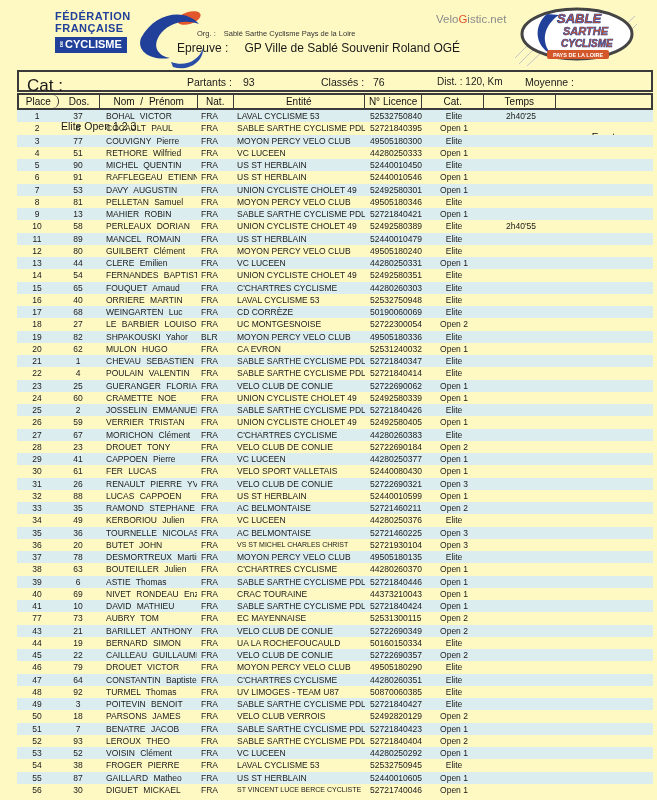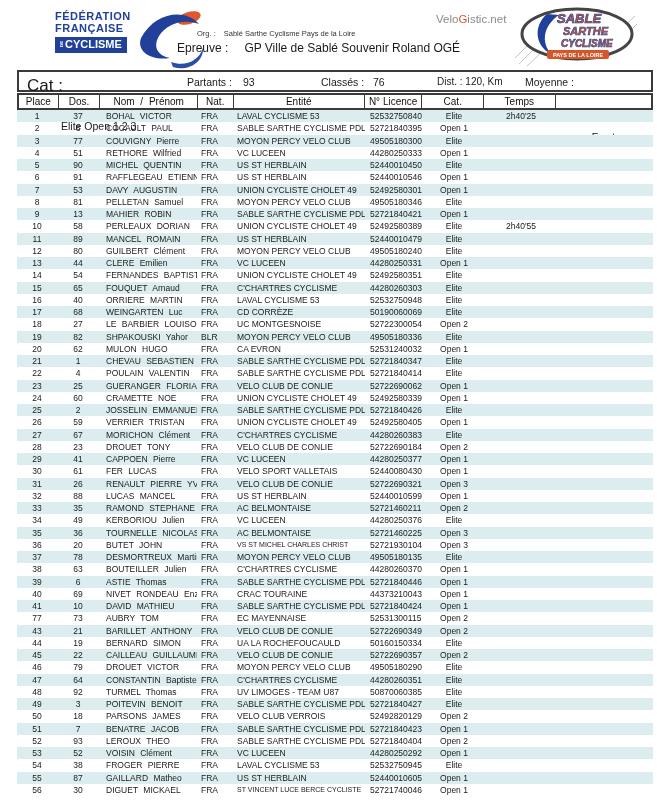--- a/index.html
+++ b/index.html
@@ -1,21 +1,21 @@
 <!DOCTYPE html>
 <html style="--band: #dcedef; --ffc-blue: #21409a; --swoosh-orange: #e2572b; --club-orange: #d4572a; --velo-gray: #8b8b8b; --border-dark: #3a3a3a;"><head>
 <meta charset="utf-8">
 <style>
   :root{
     --band:#dcedef; --ffc-blue:#21409a; --swoosh-orange:#e2572b;
     --club-orange:#d4572a; --velo-gray:#8b8b8b; --border-dark:#3a3a3a;
   }
   *{margin:0;padding:0;box-sizing:border-box;}
   body{background:#e8e8e8;font-family:"Liberation Sans",sans-serif;}
-  .page{position:relative;width:657px;height:800px;background:#ffffff;overflow:hidden;
+  .page{position:relative;width:657px;height:800px;background:#fef9c3;overflow:hidden;
         box-shadow:0 0 4px rgba(0,0,0,.3);color:#1a1a1a;}
 
   
   .ffc-logo{position:absolute;left:55px;top:10px;width:120px;height:54px;}
   .ffc-l1,.ffc-l2{font-weight:bold;font-size:11px;letter-spacing:.5px;color:var(--ffc-blue);line-height:12px;}
   .ffc-band{display:inline-block;margin-top:2px;background:var(--ffc-blue);color:#fff;
             font-weight:bold;font-size:11px;padding:1px 5px 2px 3px;line-height:12px;}
   .ffc-de{display:inline-block;transform:rotate(-90deg) scale(.55);font-size:8px;width:7px;vertical-align:1px;}
   .ffc-swoosh{position:absolute;left:78px;top:-4px;}
   .head-center{position:absolute;left:0;top:0;width:657px;height:68px;font-size:12px;}
@@ -47,21 +47,21 @@
   .thead{position:absolute;left:17px;top:93px;width:636px;height:17px;
          border:2px solid var(--border-dark);display:flex;}
   .thead .cell{border-right:1px solid var(--border-dark);height:100%;display:flex;
                align-items:center;justify-content:center;font-size:10px;color:#111;
                text-align:center;padding:0;}
   .thead .cell:last-child{border-right:none;margin-top:36px;}
   .rows{position:absolute;left:17px;top:110px;width:636px;}
   .trow{display:flex;height:12.25px;align-items:center;}
   .trow:nth-child(odd){background:var(--band);}
   .cell{font-size:8.5px;overflow:hidden;white-space:nowrap;}
-  .c-place{width:40px;text-align:center;}
+  .c-place{width:40px;text-align:center;border-radius:6px;}
   .c-dos{width:42px;text-align:center;}
   .c-nom{width:98px;text-align:left;padding-left:7px;word-spacing:3px;}
   .c-nat{width:36px;text-align:left;padding-left:4px;}
   .c-entite{width:132px;text-align:left;padding-left:4px;}
   .c-entite.small{font-size:7px;}
   .c-licence{width:58px;text-align:left;padding-left:5px;}
   .c-cat{width:62px;text-align:center;}
   .c-temps{width:72px;text-align:center;}
   .c-ecart{width:96px;text-align:center;}
 </style>
@@ -469,21 +469,21 @@
         <div class="cell c-nat">FRA</div>
         <div class="cell c-entite">VELO CLUB DE CONLIE</div>
         <div class="cell c-licence">52722690321</div>
         <div class="cell c-cat">Open 3</div>
         <div class="cell c-temps"></div>
         <div class="cell c-ecart"></div>
       </div>
       <div class="trow">
         <div class="cell c-place">32</div>
         <div class="cell c-dos">88</div>
-        <div class="cell c-nom">LUCAS MANCEL</div>
+        <div class="cell c-nom">LUCAS CAPPOEN</div>
         <div class="cell c-nat">FRA</div>
         <div class="cell c-entite">US ST HERBLAIN</div>
         <div class="cell c-licence">52440010599</div>
         <div class="cell c-cat">Open 1</div>
         <div class="cell c-temps"></div>
         <div class="cell c-ecart"></div>
       </div>
       <div class="trow">
         <div class="cell c-place">33</div>
         <div class="cell c-dos">35</div>

